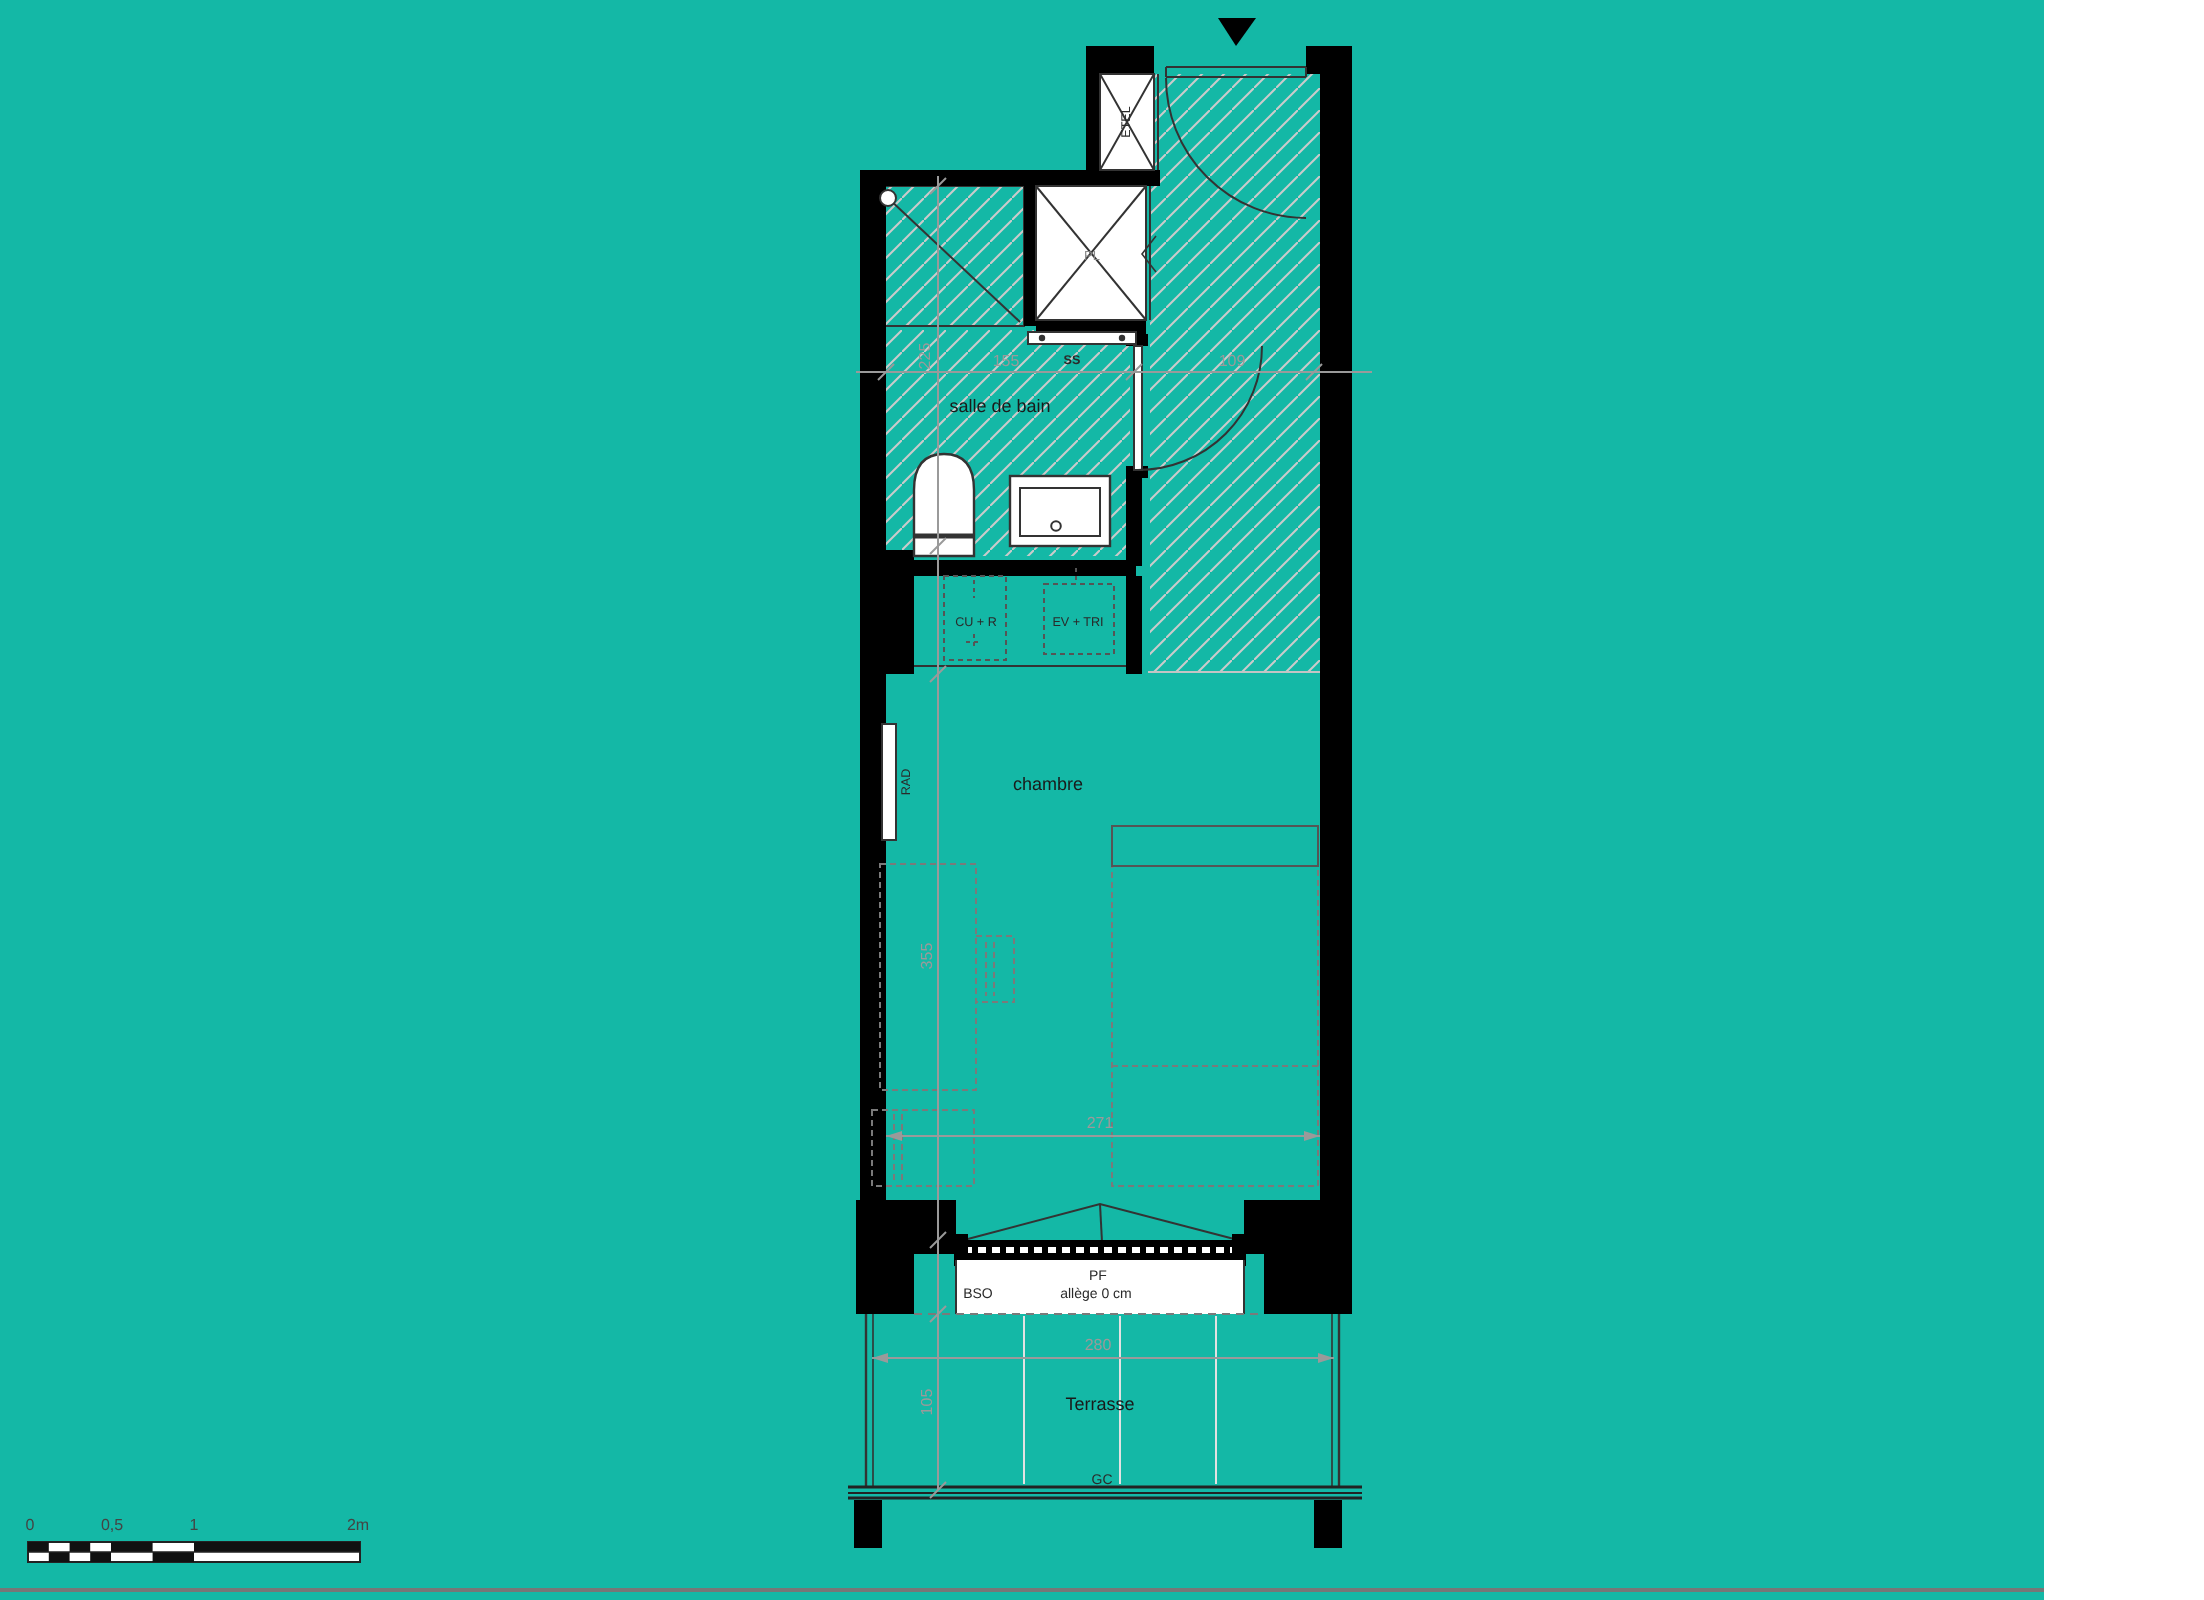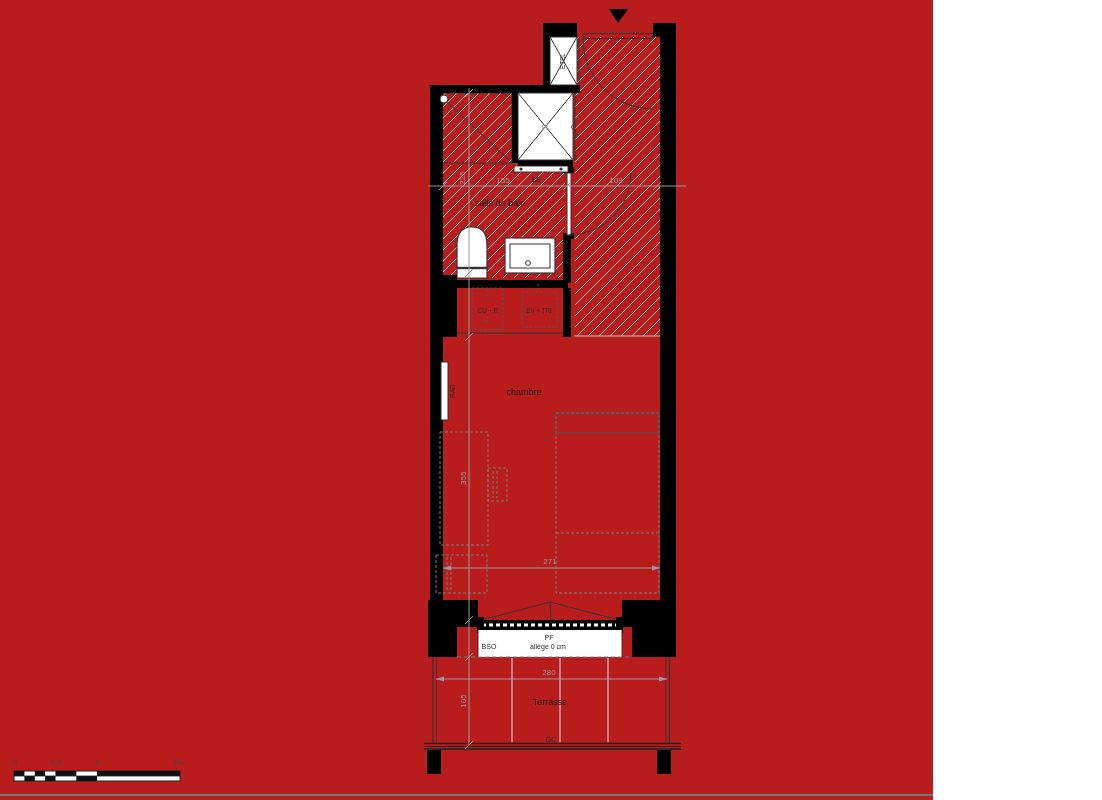--- a/index.html
+++ b/index.html
@@ -1,16 +1,16 @@
 <!DOCTYPE html>
 <html><head>
 <meta charset="utf-8">
 <style>
   html,body{margin:0;padding:0;background:#fff;}
-  .page{position:relative;width:933px;height:800px;background:#b91c1c;overflow:hidden;
+  .page{position:relative;width:1022px;height:800px;background:#14b8a6;overflow:hidden;
         font-family:"Liberation Sans", sans-serif;}
   svg{position:absolute;left:0;top:0;}
   svg text{font-family:"Liberation Sans", sans-serif;}
   .dim-t{fill:#9a9a9a;font-size:8px;}
   .room-t{fill:#1a1a1a;font-size:9px;}
   .tiny-t{fill:#2a2a2a;font-size:6.3px;}
   .lbl-t{fill:#2a2a2a;font-size:7px;}
   .gray-t{fill:#8a8a8a;font-size:6.5px;}
   .scale-t{fill:#444;font-size:8px;}
 </style>

